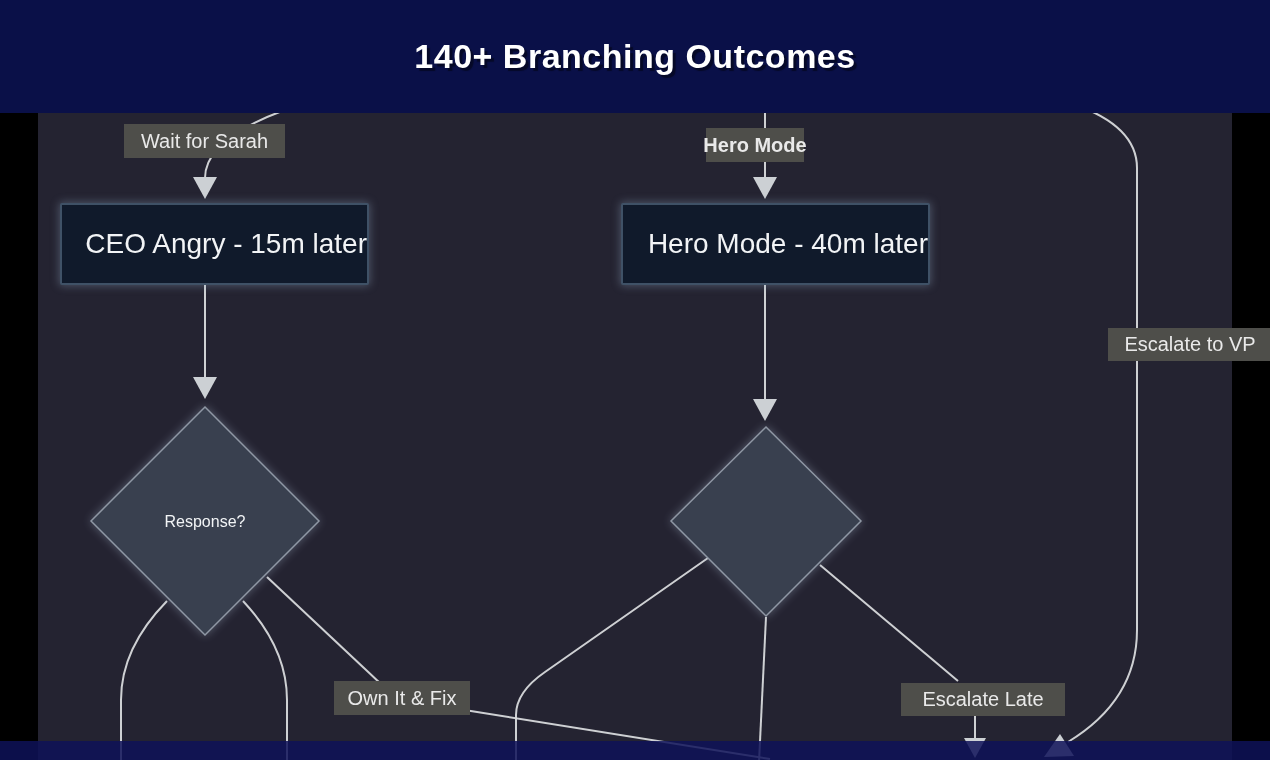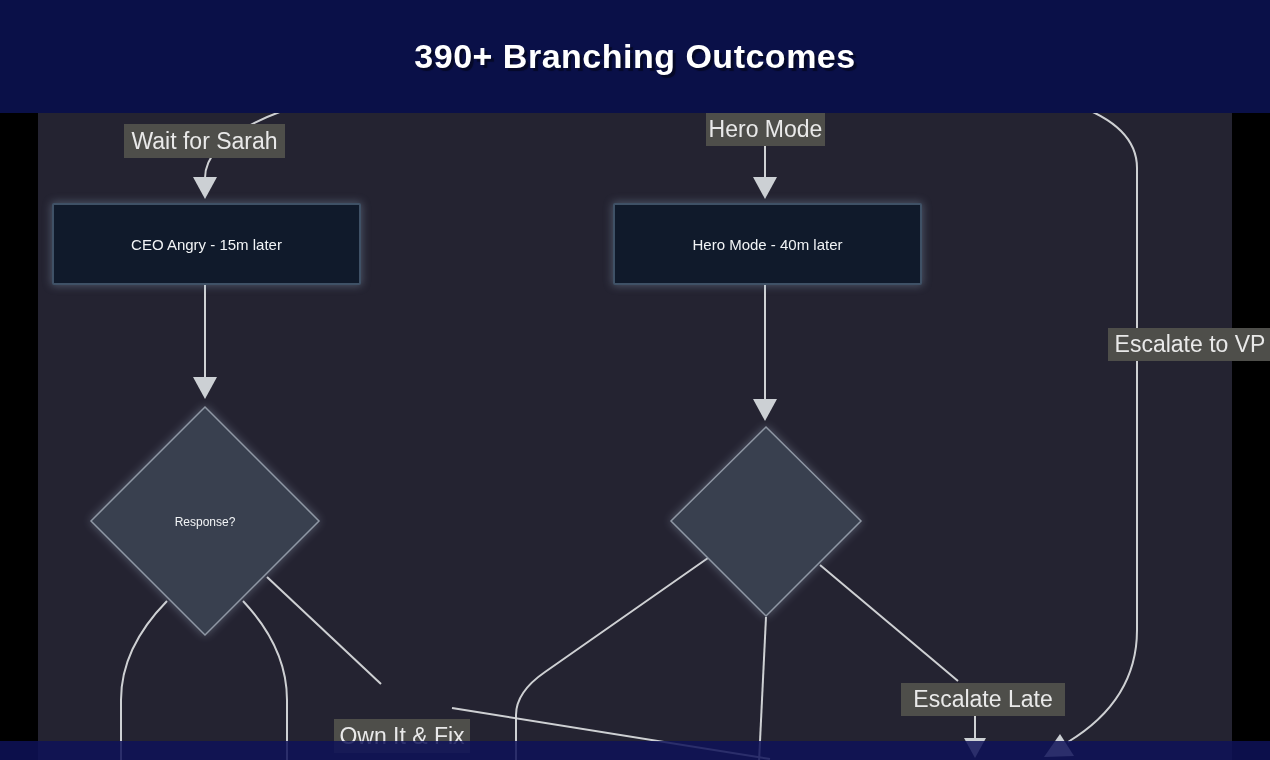--- a/index.html
+++ b/index.html
@@ -12,27 +12,27 @@
   body{width:1270px;height:760px;background:#000;overflow:hidden;position:relative;
        font-family:"Liberation Sans", sans-serif;}
   .stage{position:absolute;inset:0;}
   .canvas{position:absolute;left:38px;top:113px;width:1194px;height:647px;background:var(--canvas_bg);z-index:0;}
   svg.edges{position:absolute;left:0;top:0;width:1270px;height:760px;z-index:1;}
   svg.edges path{stroke:var(--edge_color);stroke-width:2;fill:none;opacity:.95;}
   svg.edges polygon.arrow{fill:var(--arrow_color);stroke:none;}
   svg.nodeshapes{position:absolute;left:0;top:0;width:1270px;height:760px;z-index:2;pointer-events:none;}
   polygon.diamond{fill:var(--diamond_fill);stroke:var(--diamond_border);stroke-width:1.5;
                   filter:drop-shadow(0 0 5px rgba(150,165,185,.45));}
-  .box{position:absolute;z-index:2;display:flex;align-items:center;justify-content:center;
+  .box{position:absolute;z-index:2;display:flex;align-items:center;justify-content:flex-end;
        background:var(--box_fill);border:2px solid var(--box_border);border-radius:2px;
-       box-shadow:0 0 8px 1px rgba(140,160,185,.40);color:var(--node_text);font-size:15px;}
+       box-shadow:0 0 8px 1px rgba(140,160,185,.40);color:var(--node_text);font-size:28px;margin-left:8px;}
   .diamond-text{position:absolute;z-index:2;display:flex;align-items:center;justify-content:center;
-       color:var(--node_text);font-size:12px;}
+       color:var(--node_text);font-size:16px;}
   .edge-label{position:absolute;z-index:3;display:flex;align-items:center;justify-content:center;
-       background:var(--label_bg);color:var(--label_text);font-size:23px;white-space:nowrap;}
+       background:var(--label_bg);color:var(--label_text);font-size:20px;white-space:nowrap;}
   .bottom-band{position:absolute;left:0;top:741px;width:1270px;height:19px;background:var(--band_overlay);z-index:4;}
   .header-band{position:absolute;left:0;top:0;width:1270px;height:113px;background:var(--header_bg);z-index:5;
        display:flex;align-items:center;justify-content:center;}
   .header-band h1{margin:0;color:#fff;font-size:34px;font-weight:700;letter-spacing:.5px;
        text-shadow:3px 3px 1px rgba(0,0,0,.45);}
 </style>
 </head>
 <body>
 
 <div class="stage">
@@ -87,35 +87,35 @@
 
   <div class="diamond-text" style="left:125px;top:505px;width:160px;height:34px;">
     <span>Response?</span>
   </div>
 
 
   <div class="edge-label" style="left:124px;top:124px;width:161px;height:34px;">
     <span>Wait for Sarah</span>
   </div>
 
-  <div class="edge-label" style="left:706px;top:112px;width:119px;height:34px;">
+  <div class="edge-label" style="left:706px;top:128px;width:98px;height:34px;font-weight:bold;">
     <span>Hero Mode</span>
   </div>
 
   <div class="edge-label" style="left:1108px;top:328px;width:164px;height:33px;">
     <span>Escalate to VP</span>
   </div>
 
-  <div class="edge-label" style="left:334px;top:719px;width:136px;height:34px;">
+  <div class="edge-label" style="left:334px;top:681px;width:136px;height:34px;">
     <span>Own It &amp; Fix</span>
   </div>
 
   <div class="edge-label" style="left:901px;top:683px;width:164px;height:33px;">
     <span>Escalate Late</span>
   </div>
 
   <div class="bottom-band"></div>
 
   <header class="header-band">
-    <h1>390+ Branching Outcomes</h1>
+    <h1>140+ Branching Outcomes</h1>
   </header>
 
 </div>
 
 </body></html>

